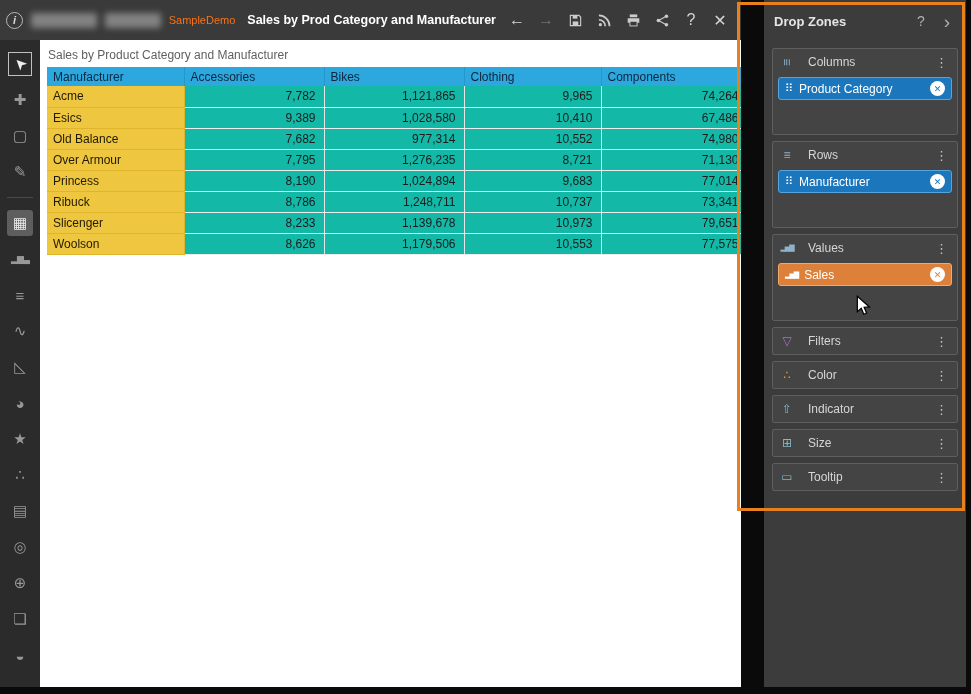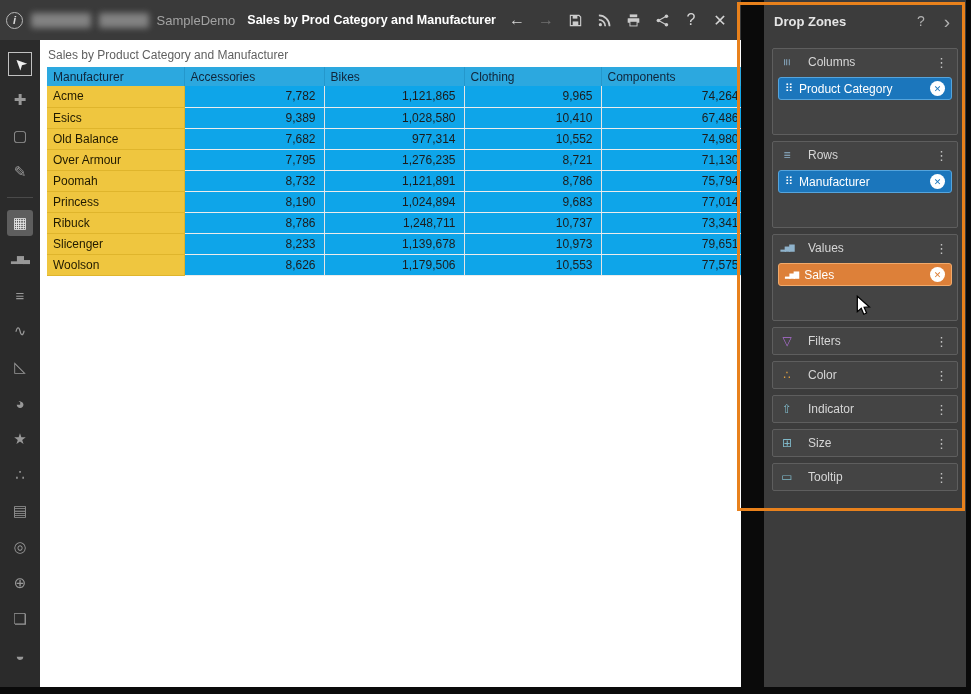--- a/index.html
+++ b/index.html
@@ -5,21 +5,21 @@
   *{margin:0;padding:0;box-sizing:border-box;}
   html,body{width:971px;height:694px;}
   body{font-family:"Liberation Sans","DejaVu Sans",sans-serif;background:#101010;overflow:hidden;}
   .app{position:relative;width:971px;height:694px;background:#0a0a0a;overflow:hidden;}
 
   
   .topbar{position:absolute;left:0;top:0;width:741px;height:40px;background:#3a3a3a;display:flex;align-items:center;padding:0 8px 0 6px;gap:8px;}
   .info-btn{width:17px;height:17px;border:1px solid #b8b8b8;border-radius:50%;color:#d8d8d8;font-size:11px;font-style:italic;font-weight:bold;display:flex;align-items:center;justify-content:center;flex:0 0 auto;cursor:pointer;}
   .redact{height:15px;background:#9a9a9a;border-radius:2px;filter:blur(3px);opacity:.75;}
   .r1{width:86px;} .r2{width:72px;}
-  .app-name{color:#a3a3a3;font-size:13px;white-space:nowrap;}
+  .app-name{color:#f97316;font-size:11px;white-space:nowrap;}
   .doc-title{color:#fff;font-size:12.5px;font-weight:bold;margin-left:4px;white-space:nowrap;}
   .tb-icons{margin-left:auto;display:flex;align-items:center;gap:3px;}
   .tbi{width:26px;height:26px;display:flex;align-items:center;justify-content:center;color:#d5d5d5;font-size:16px;cursor:pointer;}
   .tbi.dim{color:#707070;}
   .tbi svg{display:block;}
 
   
   .sidebar{position:absolute;left:0;top:40px;width:40px;height:647px;background:#2b2b2b;display:flex;flex-direction:column;align-items:center;padding-top:6px;}
   .tool{position:relative;width:40px;height:36px;display:flex;align-items:center;justify-content:center;color:#989898;font-size:15px;cursor:pointer;flex:0 0 auto;}
   .tool .glyph{position:relative;z-index:1;display:inline-block;}
@@ -33,21 +33,21 @@
   .rot90{transform:rotate(90deg);display:inline-block;}
   .bars{font-size:7px !important;letter-spacing:-1px;}
 
   
   .main{position:absolute;left:40px;top:40px;width:701px;height:647px;background:#fff;padding:6px 0 0 7px;overflow:hidden;}
   .viz-title{color:#5f5f5f;font-size:12px;margin:2px 0 5px 1px;}
   table.pivot{border-collapse:collapse;table-layout:fixed;width:700px;font-size:12px;}
   table.pivot th{background:var(--th-blue,#2CA8DF);color:#10253a;font-weight:normal;text-align:left;padding:2px 6px;height:19px;border-right:1px solid #2497cc;overflow:hidden;white-space:nowrap;}
   table.pivot td{height:21px;white-space:nowrap;overflow:hidden;}
   td.rowhdr{background:var(--row-yellow,#EFC63F);color:#201a00;padding:2px 6px;border-bottom:1px solid #dfb52c;border-right:1px solid #dfb52c;}
-  td.num{text-align:right;padding:2px 8px;color:#1c1c1c;border-bottom:1px solid #ececec;border-right:1px solid #e4e4e4;background:#0ea5e9;}
+  td.num{text-align:right;padding:2px 8px;color:#1c1c1c;border-bottom:1px solid #ececec;border-right:1px solid #e4e4e4;background:#14b8a6;}
 
   
   .panel{position:absolute;right:5px;top:0;width:202px;height:687px;background:#3c3c3c;}
   .panel-header{height:42px;display:flex;align-items:center;padding:0 10px;gap:8px;}
   .panel-title{color:#e5e5e5;font-size:13px;font-weight:bold;flex:1;}
   .ph-icon{color:#b0b0b0;font-size:14px;cursor:pointer;width:18px;text-align:center;}
   .ph-collapse{font-size:19px;line-height:1;}
   .dz-body{padding:6px 8px;}
   .dz-box{border:1px solid #5e5e5e;background:#444;border-radius:2px;margin-bottom:6px;height:28px;overflow:hidden;cursor:pointer;}
   .dz-box.tall{height:87px;}
@@ -207,27 +207,20 @@
             <td class="num">74,980</td>
           </tr>
           <tr>
             <td class="rowhdr">Over Armour</td>
             <td class="num">7,795</td>
             <td class="num">1,276,235</td>
             <td class="num">8,721</td>
             <td class="num">71,130</td>
           </tr>
           <tr>
-            <td class="rowhdr">Poomah</td>
-            <td class="num">8,732</td>
-            <td class="num">1,121,891</td>
-            <td class="num">8,786</td>
-            <td class="num">75,794</td>
-          </tr>
-          <tr>
             <td class="rowhdr">Princess</td>
             <td class="num">8,190</td>
             <td class="num">1,024,894</td>
             <td class="num">9,683</td>
             <td class="num">77,014</td>
           </tr>
           <tr>
             <td class="rowhdr">Ribuck</td>
             <td class="num">8,786</td>
             <td class="num">1,248,711</td>

